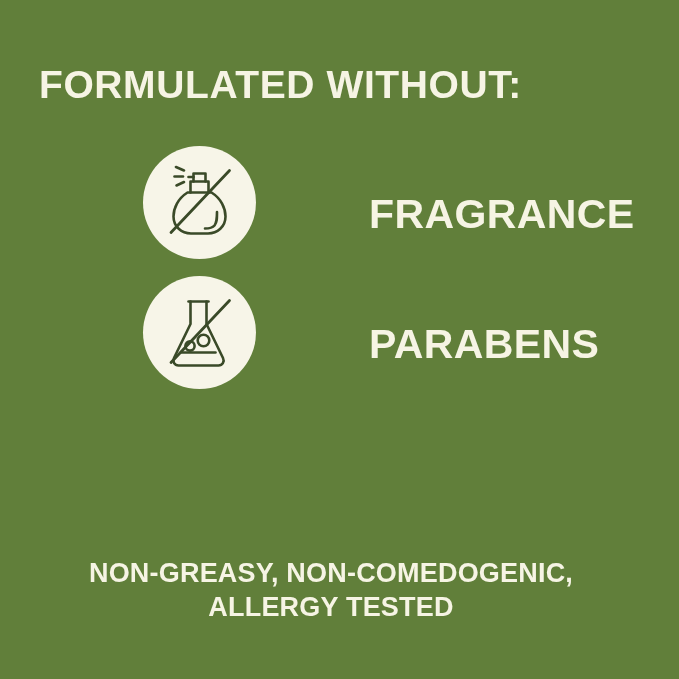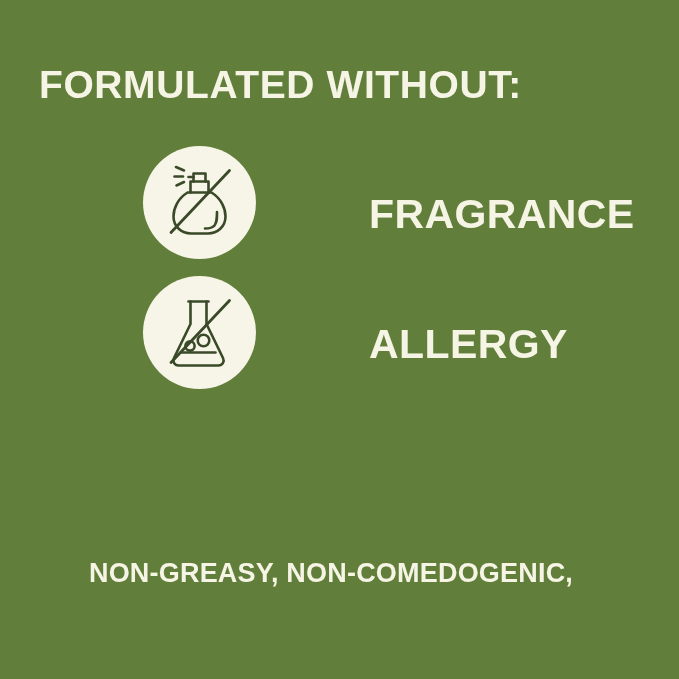--- a/index.html
+++ b/index.html
@@ -139,23 +139,24 @@
                    L75.5 89.5 C79.4 89.5 81.8 85.6 80 82 L63.5 48 L63.5 25.5"></path>
 
           <path d="M38.5 76.5 L72.5 76.5"></path>
 
           <circle cx="47" cy="70" r="4.6"></circle>
           <circle cx="60.5" cy="64.5" r="5.8"></circle>
 
           <path d="M28 86.5 L86.5 24.5" stroke-width="2.8"></path>
         </svg>
       </div>
-      <div class="row-label">ALLERGY</div>
+      <div class="row-label">PARABENS</div>
     </div>
 
 
   </div>
 
   <div class="footer">
     <span class="footer-line">NON-GREASY, NON-COMEDOGENIC,</span>
+    <span class="footer-line">ALLERGY TESTED</span>
   </div>
 
 </div>
 
 </body></html>

